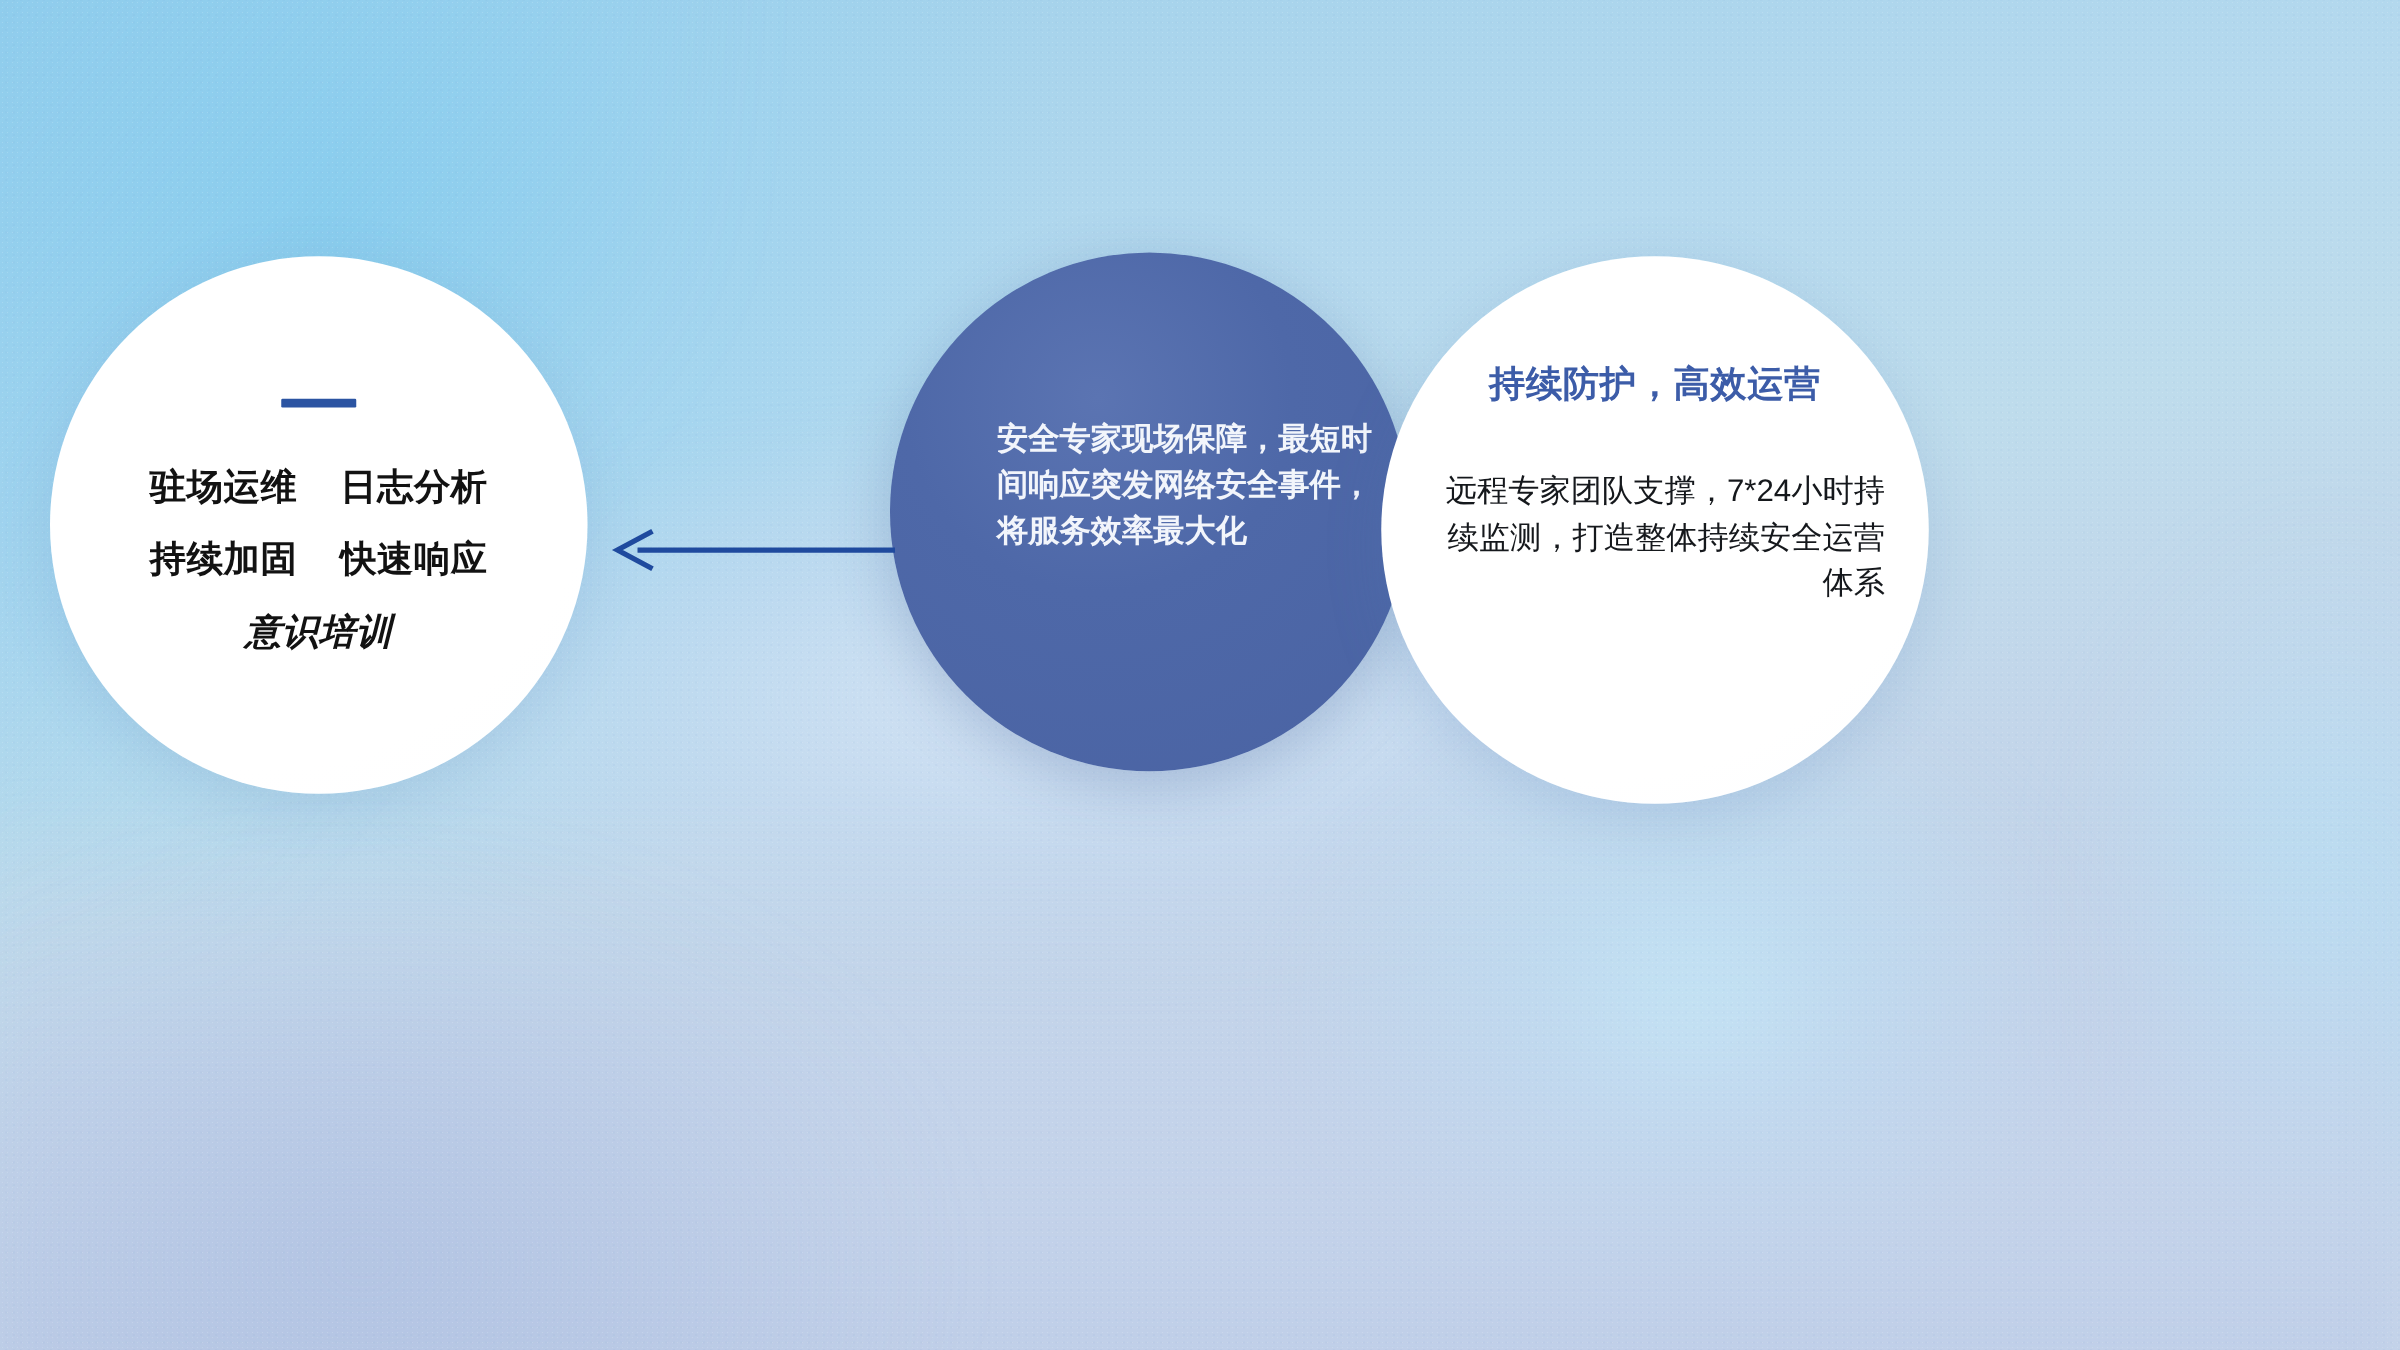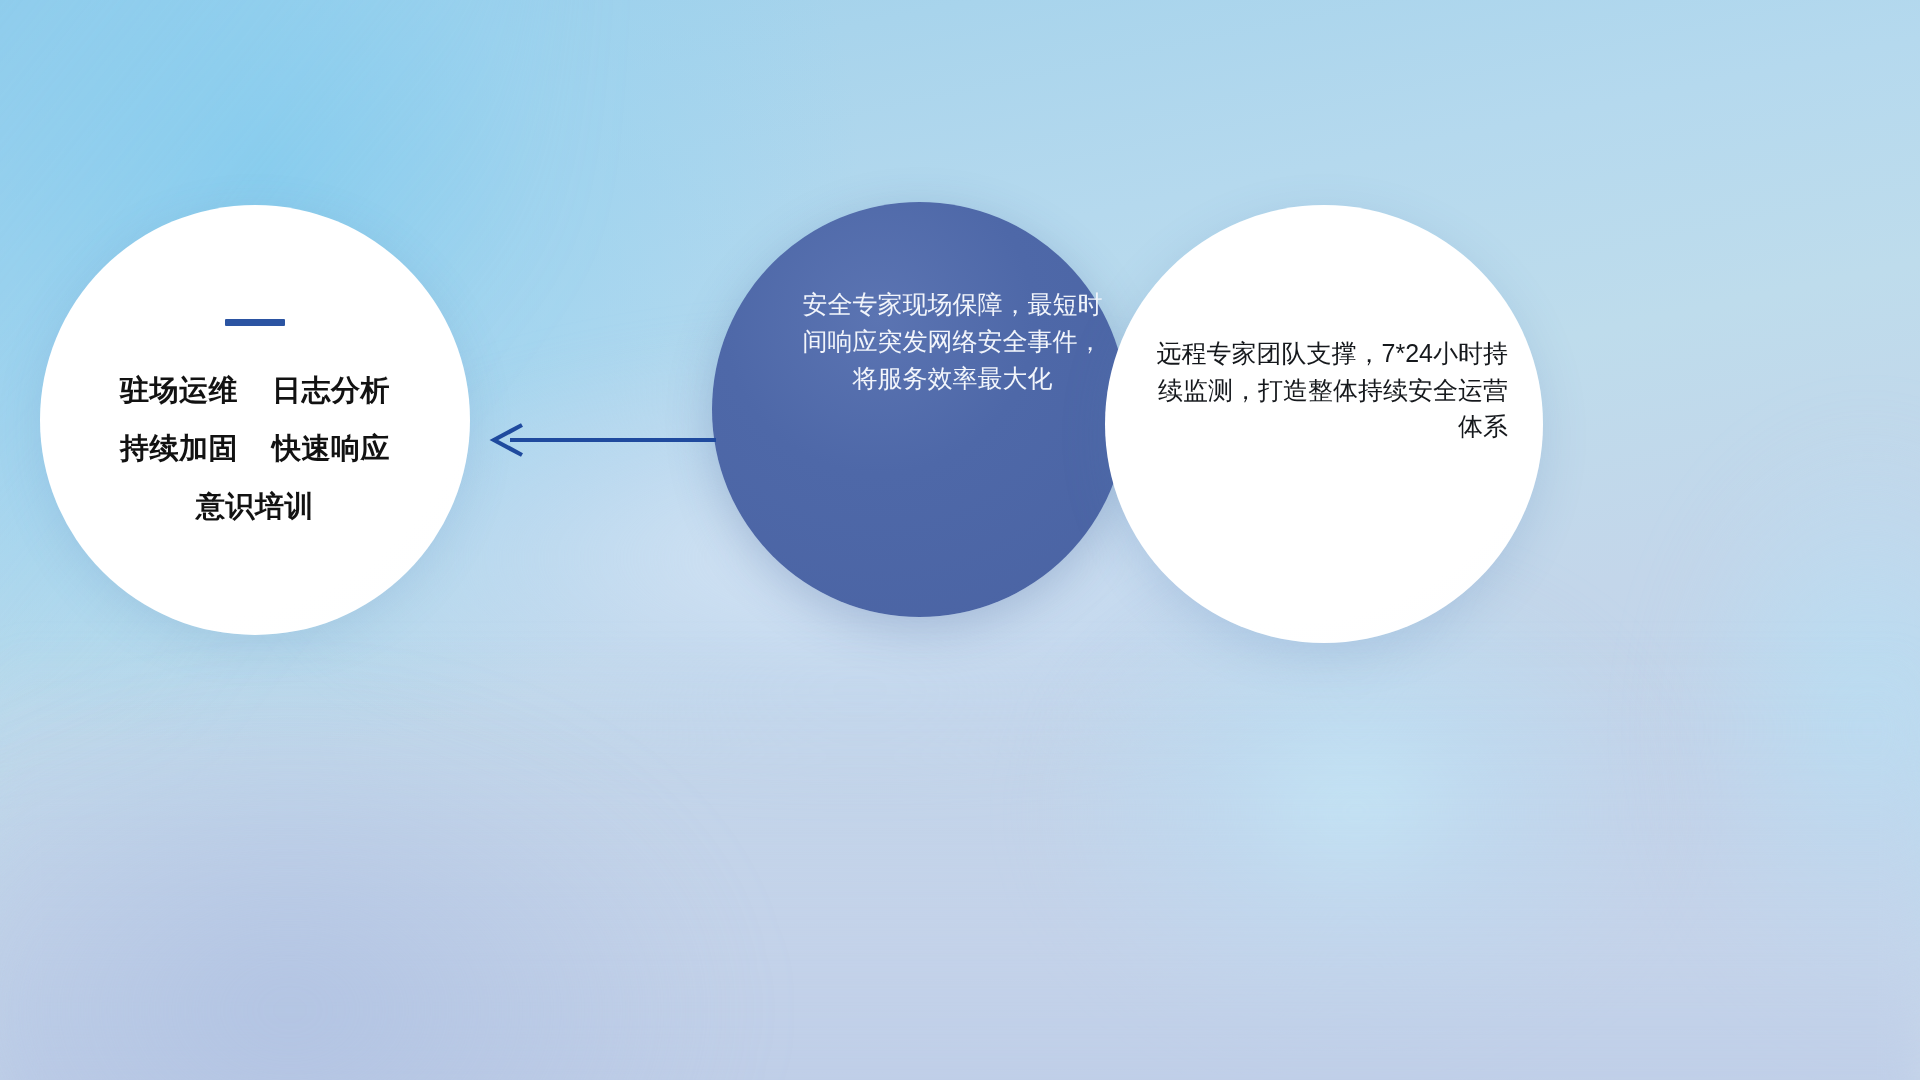--- a/index.html
+++ b/index.html
@@ -107,43 +107,43 @@
   .left-line {
     font-size:29px;
     font-weight:bold;
     color:#121212;
     letter-spacing:0.5px;
     line-height:1.0;
     margin-bottom:29px;
     white-space:pre;
     text-align:right;
   }
-  .left-line:last-child { margin-bottom:0; }
+  .left-line:last-child { margin-bottom:0;font-style:italic; }
 
   #circle-mid {
     left:712px; top:202px; width:415px; height:415px;
     background:radial-gradient(circle at 40% 28%, #5b74b2 0%, #4e68a8 40%, #4a63a3 100%);
     box-shadow:0 12px 46px rgba(52,80,140,0.26);
     z-index:2;
     display:flex; flex-direction:column; align-items:center;
     padding-top:84px;
   }
   #mid-title {
     font-size:29px; font-weight:bold; color:#ffffff;
     letter-spacing:0.5px; white-space:nowrap;
     margin-left:56px;
   }
   #mid-body {
+    margin-top:47px;
     width:310px;
     margin-left:66px;
     font-size:25px;
     line-height:1.47;
     color:#f2f5fb;
-    text-align:center;
-    font-weight:400;
+    font-weight:700;
   }
 
   #circle-right {
     left:1105px; top:205px; width:438px; height:438px;
     background:radial-gradient(circle at 40% 28%, #ffffff 0%, #ffffff 72%, #fcfdff 100%);
     box-shadow:0 12px 46px rgba(86,125,180,0.20);
     z-index:3;
     display:flex; flex-direction:column; align-items:center;
     padding-top:83px;
   }
@@ -188,19 +188,20 @@
   <div class="left-line">驻场运维    日志分析</div>
   <div class="left-line">持续加固    快速响应</div>
   <div class="left-line">意识培训</div>
 </div>
 
 <div class="circle" id="circle-mid">
   <div id="mid-body">安全专家现场保障，最短时间响应突发网络安全事件，将服务效率最大化</div>
 </div>
 
 <div class="circle" id="circle-right">
+  <div id="right-title">持续防护，高效运营</div>
   <div id="right-body">远程专家团队支撑，7*24小时持续监测，打造整体持续安全运营体系</div>
 </div>
 
 <svg id="arrow-connector" viewBox="0 0 230 44">
   <line x1="228" y1="22" x2="22" y2="22" stroke="#1f4a9e" stroke-width="4.2" stroke-linecap="butt"></line>
   <polyline points="34,7 6,22 34,37" fill="none" stroke="#1f4a9e" stroke-width="4.2" stroke-linejoin="miter" stroke-linecap="butt"></polyline>
 </svg>
 
 </body></html>

